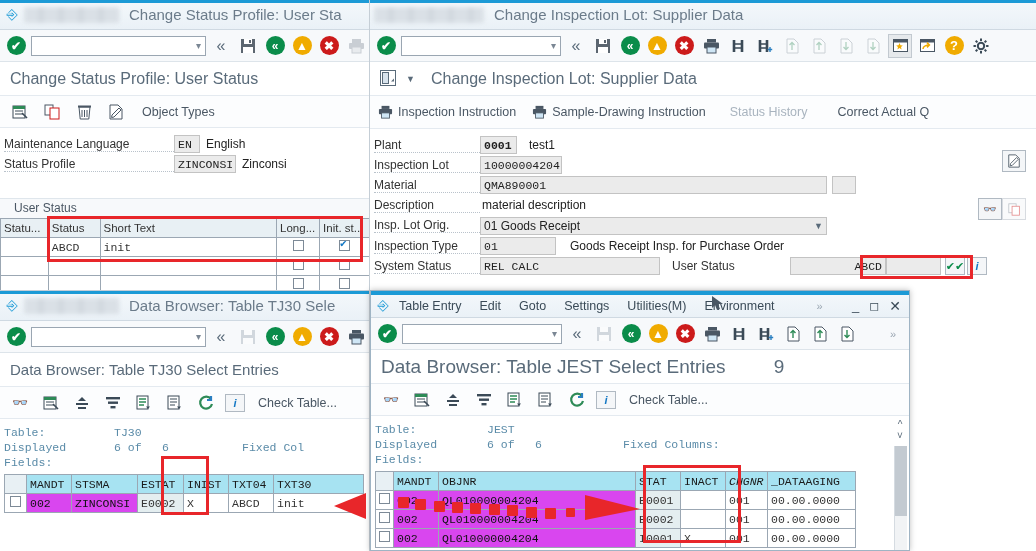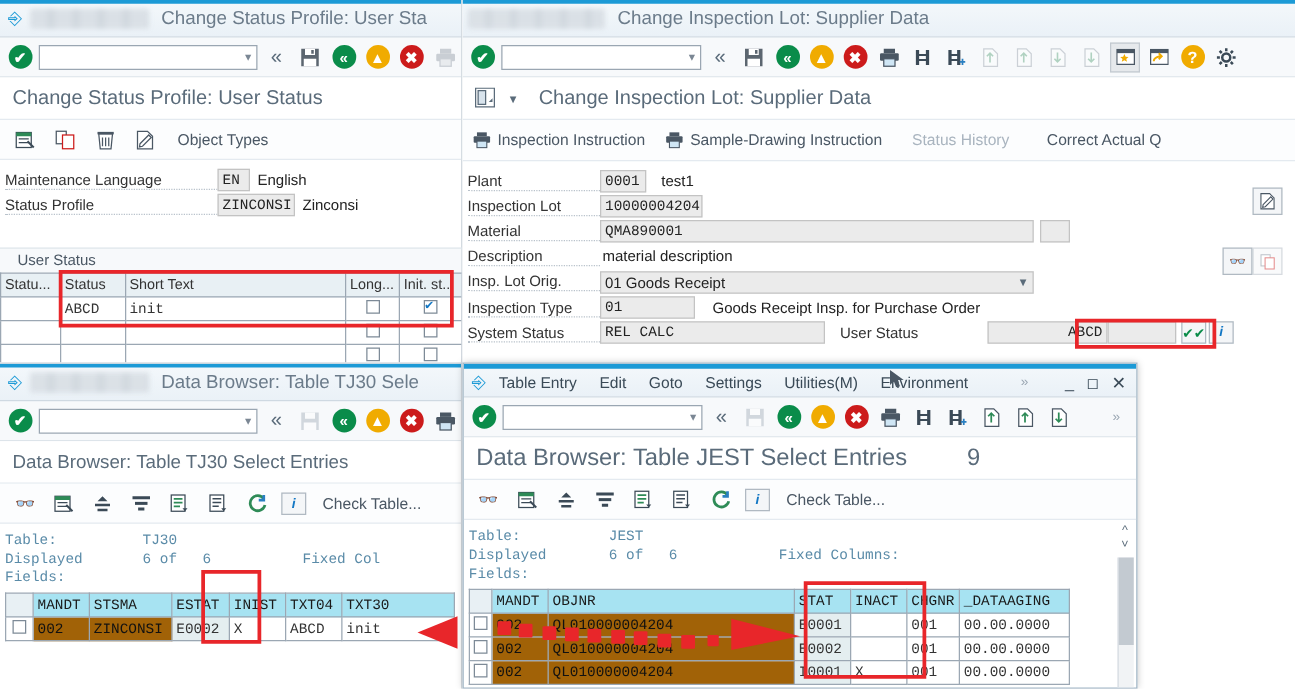--- a/index.html
+++ b/index.html
@@ -53,21 +53,21 @@
           padding:0 3px; display:flex; align-items:center; }
   .ftxt { font-size:12px; color:#222; }
   .dotted { border-bottom:1px dotted #b9c2cb; }
 
   
   table.grid { border-collapse:collapse; font-family:"Liberation Mono", monospace; font-size:11.5px; }
   table.grid td, table.grid th { border:1px solid #9ba7b3; padding:0 3px; height:19px;
         font-weight:normal; text-align:left; white-space:nowrap; }
   th.hd { background:#a7e3f2; color:#1a1a1a; }
   th.hd-l { background:#e8f0f4; }
-  td.cel { background:#a16207; color:#111; }
+  td.cel { background:#d946ef; color:#111; }
   td.cel-w { background:#fff; }
   td.cel-lt { background:#e4eef0; }
 
   .redbox { position:absolute; border:3px solid #e8262a; pointer-events:none; }
 
   .chk { width:11px; height:11px; border:1px solid #7d8a97; background:#fff; display:inline-block; }
   .chk.on { position:relative; }
   .chk.on:after { content:"✔"; position:absolute; left:0px; top:-4px; font-size:11px; color:#1277c4; }
 
   .glassico { width:20px; height:18px; border:1px solid #b0b9c2; background:#f4f6f8;
@@ -343,21 +343,21 @@
       </span>
       <span class="btn-lbl">Sample-Drawing Instruction</span>
     </div>
     <div class="btn-lbl dis" style="margin-left:8px;">Status History</div>
     <div class="btn-lbl" style="margin-left:14px;">Correct Actual Q</div>
   </div>
 
   <div style="padding:6px 0 0 4px;">
     <div class="frow">
       <div class="flab dotted" style="width:106px;">Plant</div>
-      <div class="fin" style="width:37px;">0001</div>
+      <div class="fin" style="width:37px;font-weight:bold;">0001</div>
       <div class="ftxt" style="margin-left:12px;">test1</div>
     </div>
     <div class="frow">
       <div class="flab dotted" style="width:106px;">Inspection Lot</div>
       <div class="fin" style="width:82px;">10000004204</div>
     </div>
     <div class="frow">
       <div class="flab dotted" style="width:106px;">Material</div>
       <div class="fin" style="width:347px;">QMA890001</div>
       <div class="fin" style="width:24px;margin-left:5px;"></div>
@@ -693,21 +693,21 @@
   </div>
 
   <table class="grid" style="margin-left:4px;">
     <tbody>
         <tr>
       <th class="hd-l" style="width:18px;"></th>
       <th class="hd" style="width:45px;">MANDT</th>
       <th class="hd" style="width:197px;">OBJNR</th>
       <th class="hd" style="width:45px;">STAT</th>
       <th class="hd" style="width:45px;">INACT</th>
-      <th class="hd" style="width:42px;">CHGNR</th>
+      <th class="hd" style="width:42px;font-style:italic;">CHGNR</th>
       <th class="hd" style="width:88px;">_DATAAGING</th>
     </tr>
     <tr>
       <td class="cel-w" style="text-align:center;"><span class="chk"></span></td>
       <td class="cel">002</td>
       <td class="cel">QL010000004204</td>
       <td class="cel-lt">E0001</td>
       <td class="cel-w"></td>
       <td class="cel-w">001</td>
       <td class="cel-w">00.00.0000</td>

